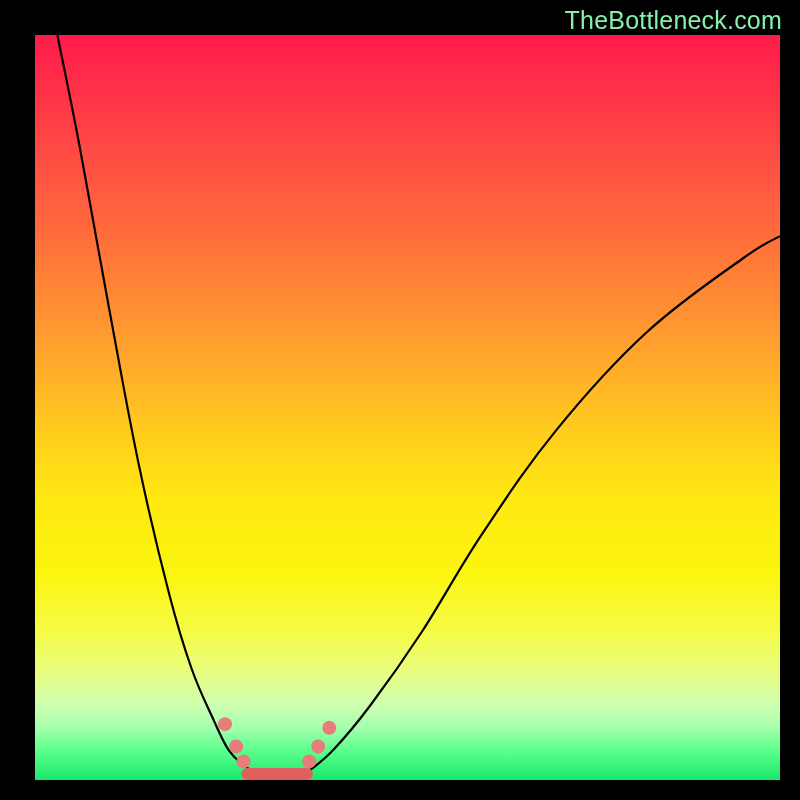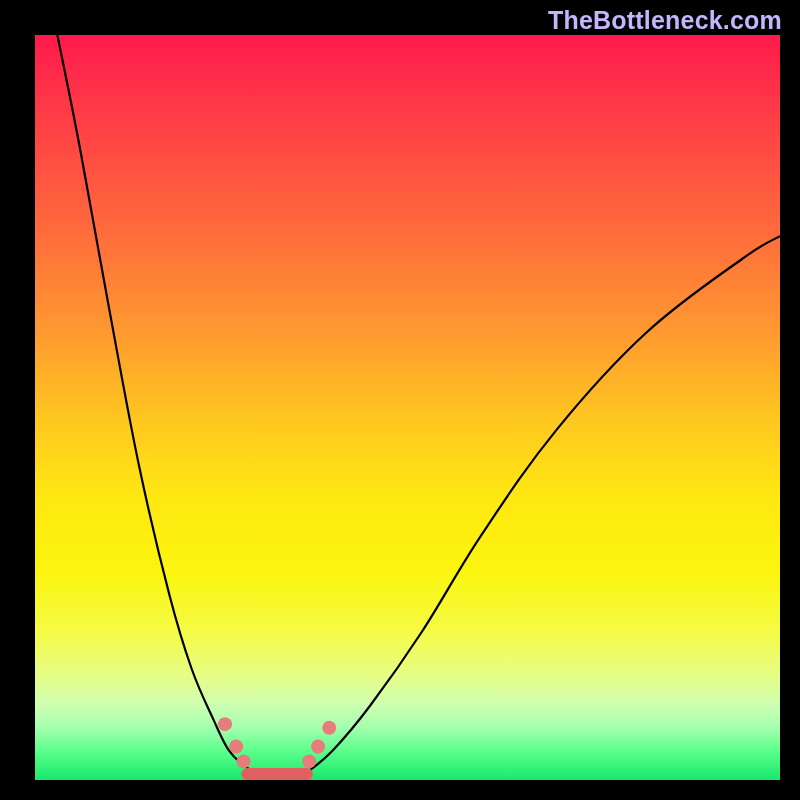--- a/index.html
+++ b/index.html
@@ -39,23 +39,23 @@
       #cdffb1 90%,
       #a3ffae 93%,
       #5eff8c 96%,
       #19e86e 100%
     );
   }
   .watermark {
     position: absolute;
     top: 6px;
     right: 18px;
-    color: #c4b5fd;
+    color: #86efac;
     font-size: 25px;
-    font-weight: 700;
+    font-weight: 400;
     letter-spacing: 0.2px;
     user-select: none;
   }
   svg.curve-layer {
     position: absolute;
     left: 0;
     top: 0;
     width: 745px;
     height: 745px;
     overflow: visible;

